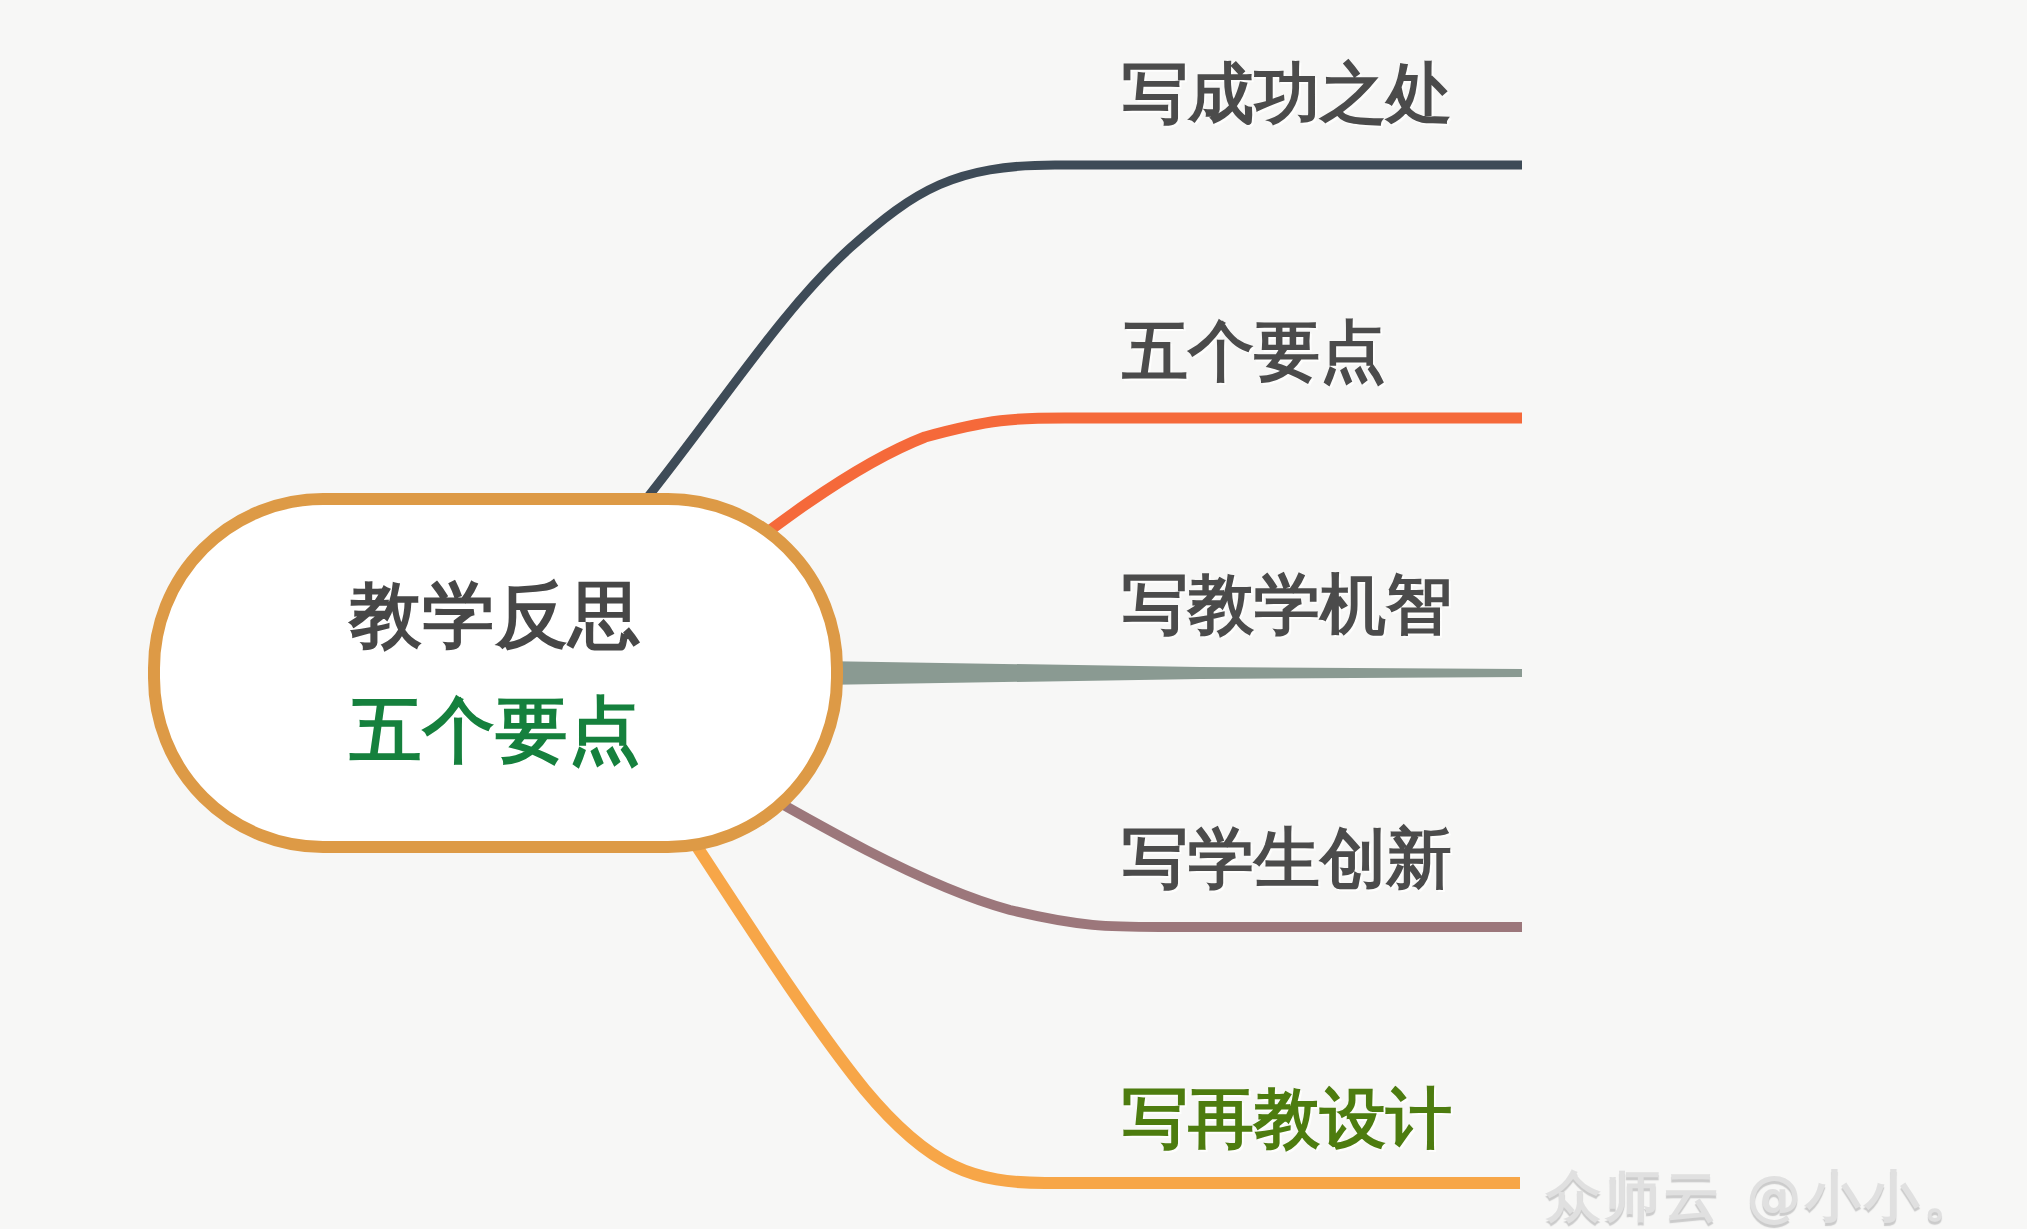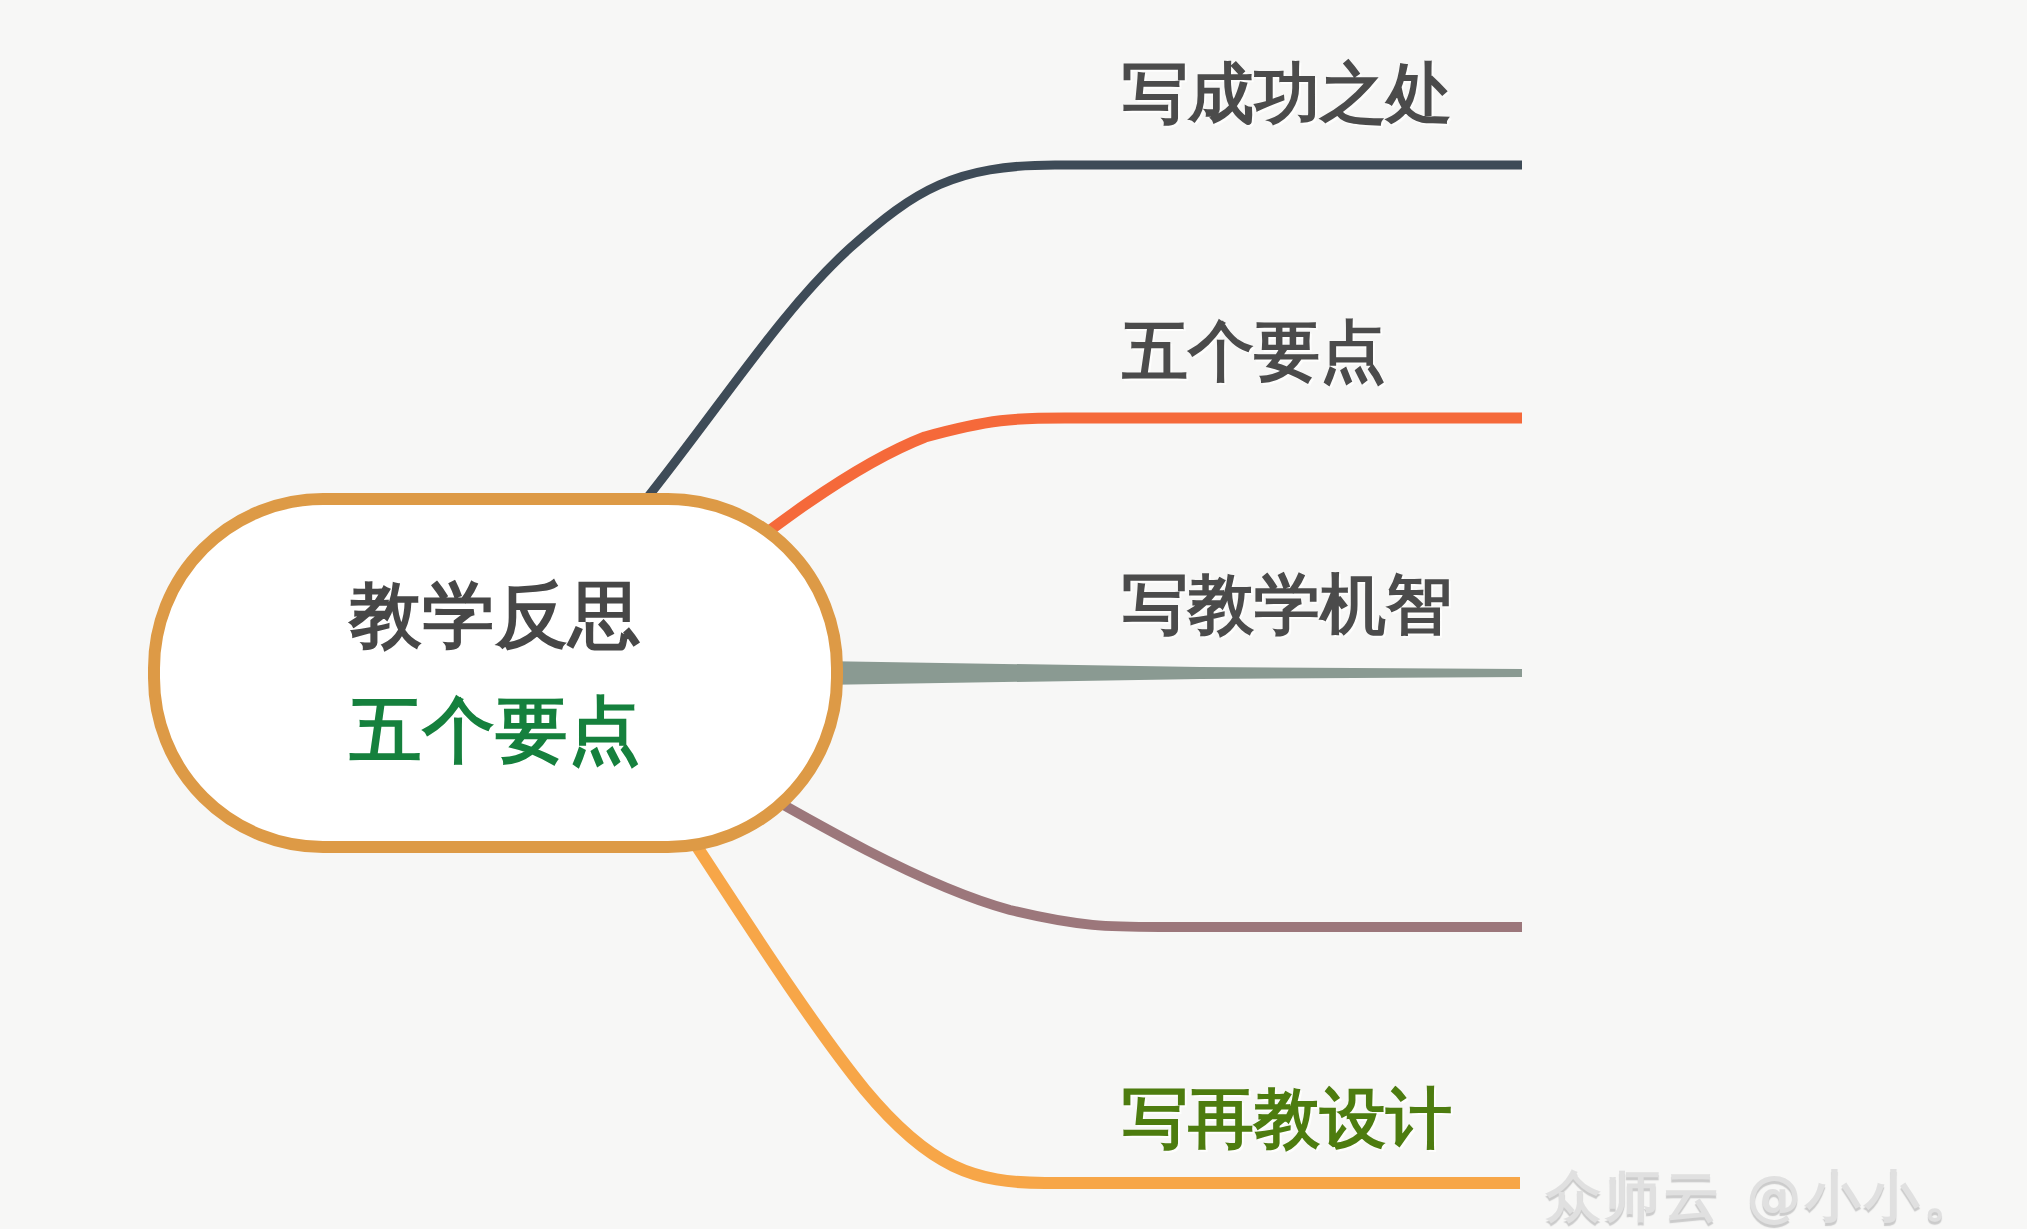--- a/index.html
+++ b/index.html
@@ -93,17 +93,18 @@
   </svg>
 
   <div class="central-topic" style="border-color: rgb(221, 154, 70); background: rgb(255, 255, 255);">
     <div class="topic-line" style="color: rgb(71, 71, 71);">教学反思</div>
     <div class="topic-line" style="color: #15803d;">五个要点</div>
   </div>
 
   <div class="branch-label label-1" style="color: rgb(75, 75, 75);">写成功之处</div>
   <div class="branch-label label-2" style="color: rgb(75, 75, 75);">五个要点</div>
   <div class="branch-label label-3" style="color: rgb(75, 75, 75); font-family: Liberation Mono, monospace;">写教学机智</div>
+  <div class="branch-label label-4" style="color: rgb(75, 75, 75);">写学生创新</div>
   <div class="branch-label label-5" style="color: #4d7c0f;">写再教设计</div>
 
   <div class="watermark" style="color: rgb(224, 224, 224);">众师云 @小小。</div>
 
 </div>
 
 </body></html>

